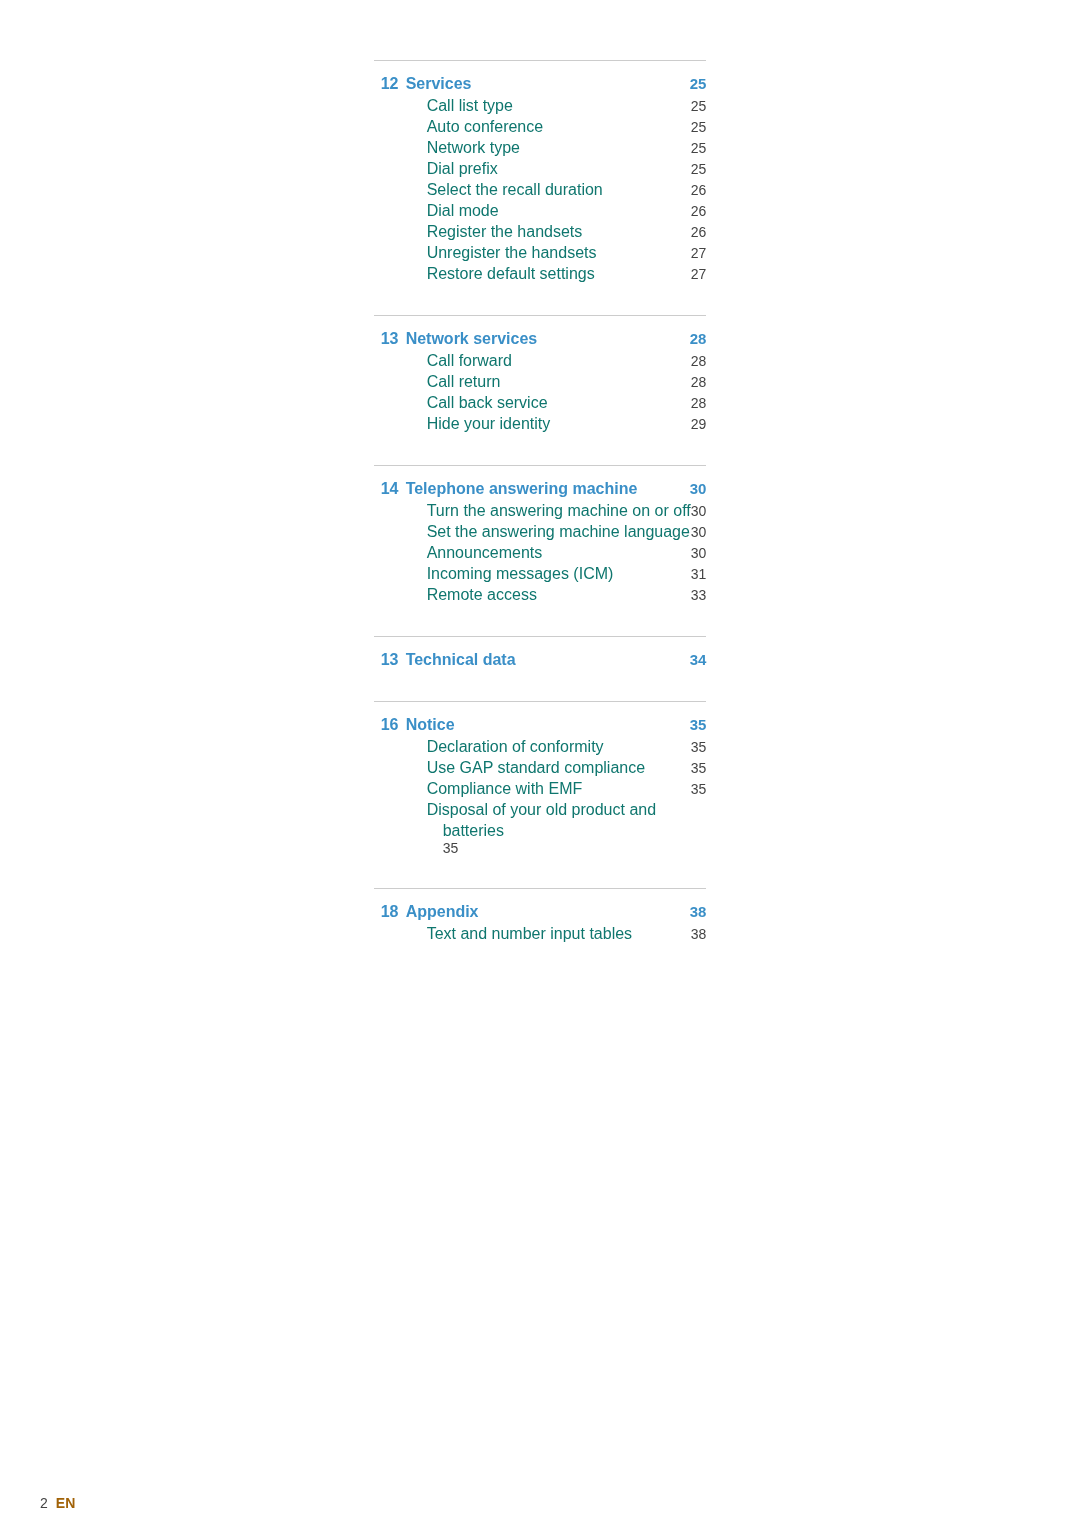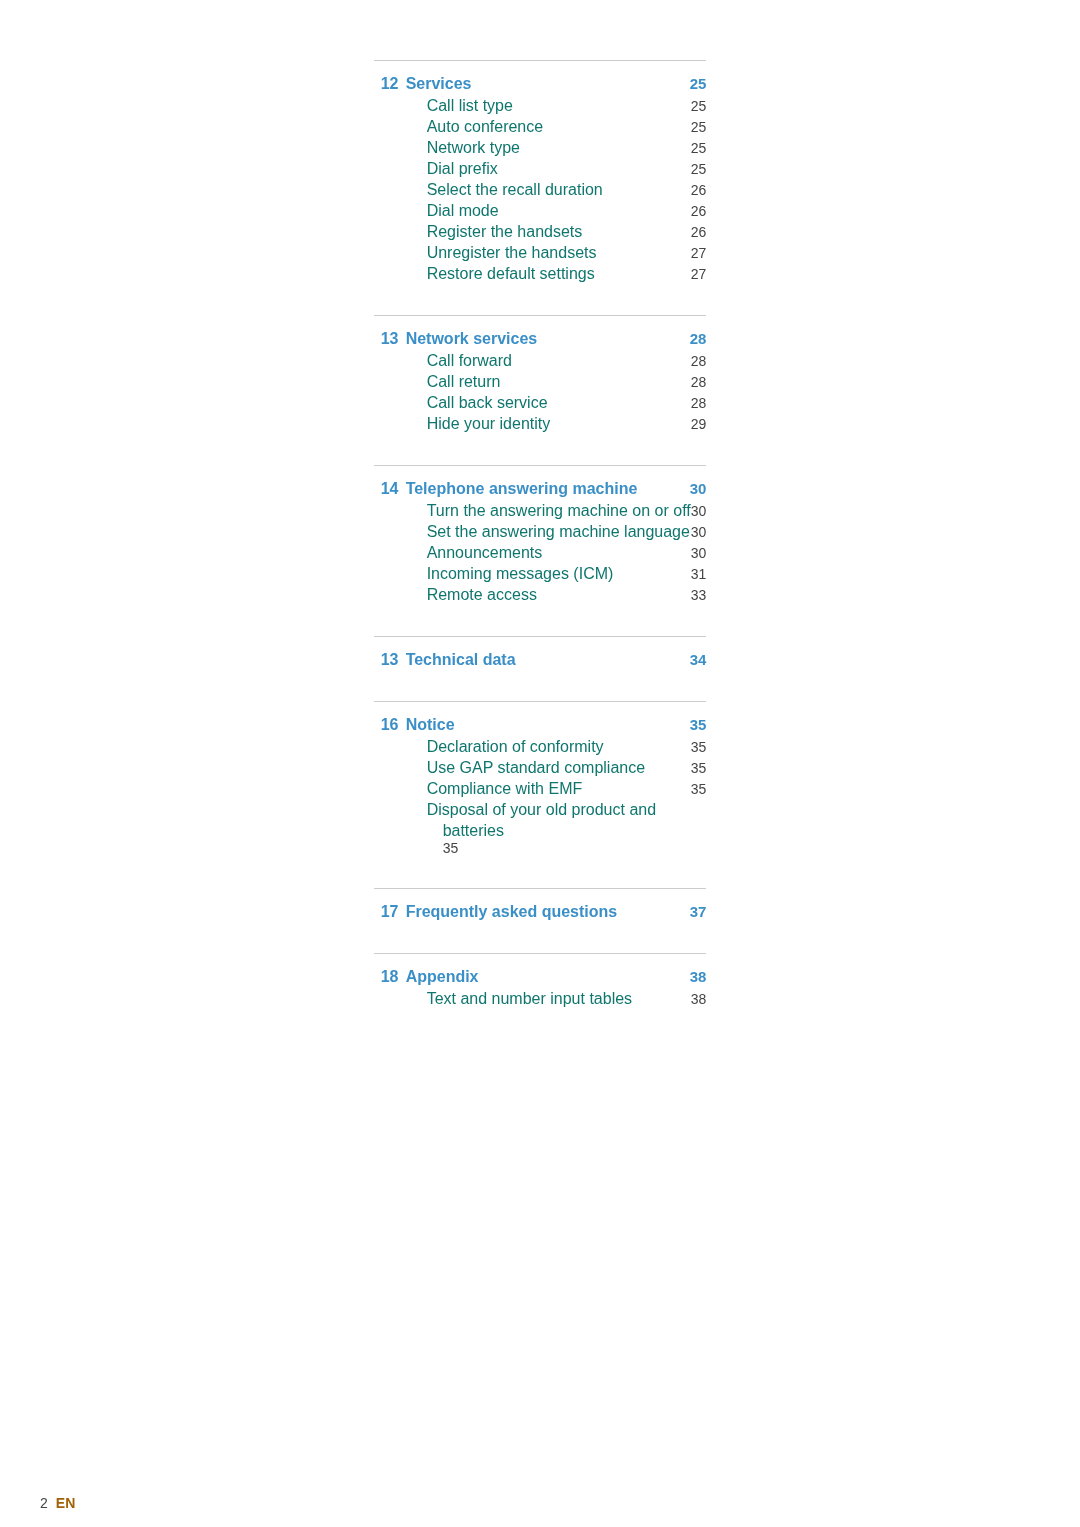--- a/index.html
+++ b/index.html
@@ -260,30 +260,20 @@
     <div class="toc-sub-row">
       <span class="sub-title">Disposal of your old product and</span>
       <span class="sub-page"></span>
     </div>
     <div class="toc-sub-row-indented">
       <span class="sub-title">batteries</span>
       <span class="sub-page">35</span>
     </div>
   </div>
 
-  <div class="toc-section">
-    <hr class="toc-divider">
-    <div class="toc-row">
-      <div class="toc-chapter-title">
-        <span class="chapter-number">17</span>
-        <span class="chapter-title">Frequently asked questions</span>
-      </div>
-      <span class="chapter-page">37</span>
-    </div>
-  </div>
 
   <div class="toc-section">
     <hr class="toc-divider">
     <div class="toc-row">
       <div class="toc-chapter-title">
         <span class="chapter-number">18</span>
         <span class="chapter-title">Appendix</span>
       </div>
       <span class="chapter-page">38</span>
     </div>

